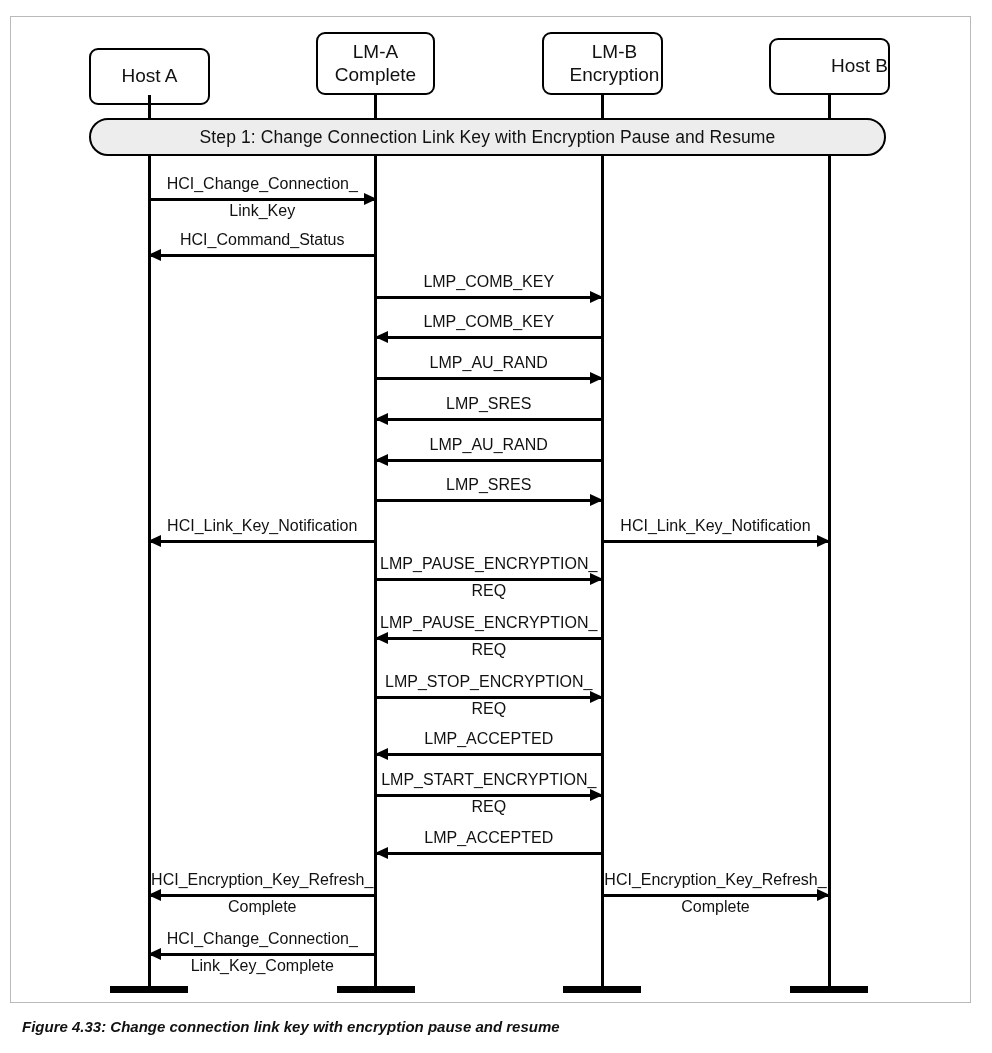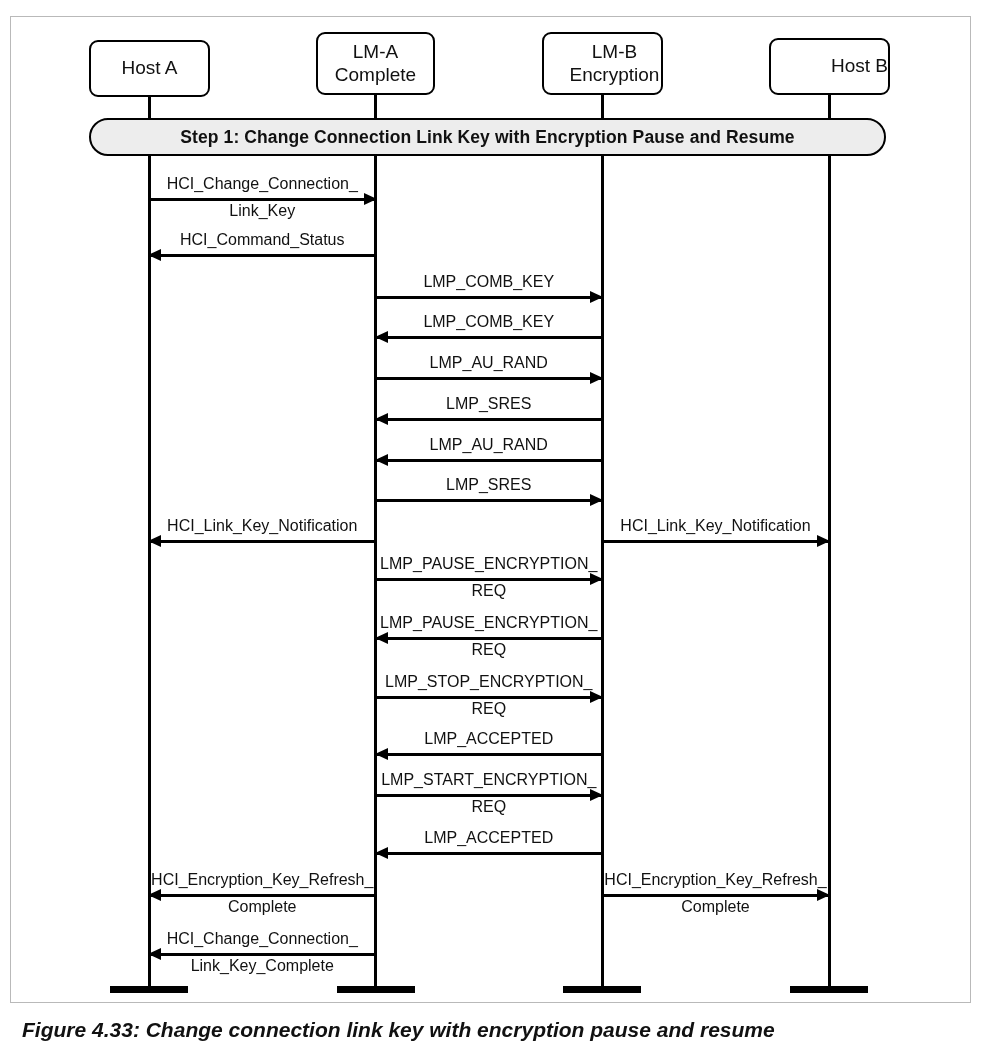--- a/index.html
+++ b/index.html
@@ -35,33 +35,33 @@
   .msg .head{position:absolute;top:-5px;width:0;height:0;
              border-top:6.5px solid transparent;border-bottom:6.5px solid transparent;}
   .msg.right .head{right:-1px;border-left:13px solid #000;}
   .msg.left  .head{left:-1px; border-right:13px solid #000;}
   .msg .lbl{position:absolute;left:0;width:100%;text-align:center;
             font-size:16px;color:#111;line-height:1.12;white-space:nowrap;}
   .msg .lbl.above{bottom:5px;}
   .msg .lbl.below{top:4px;}
 
   
-  #caption{position:absolute;left:22px;top:1018px;font-size:21px;
+  #caption{position:absolute;left:22px;top:1018px;font-size:15px;
            font-style:italic;font-weight:bold;color:#111;white-space:nowrap;}
   #watermark{position:absolute;right:22px;top:1022px;font-size:16px;
              color:#d2d2d2;white-space:nowrap;margin-top:36px;}
 </style>
 </head>
 <body>
 
 <div id="figure-frame"></div>
 
 <div id="diagram">
 
-  <div class="ll-box" id="box-host-a" style="left: 89px; top: 40px; width: 121px; height: 57px; font-size: 19px;">
+  <div class="ll-box" id="box-host-a" style="left: 89px; top: 48px; width: 121px; height: 57px; font-size: 19px;">
     <span>
       <span>Host A</span>
     </span>
   </div>
 
   <div class="ll-box" id="box-lm-a" style="left: 316px; top: 32px; width: 119px; height: 63px; font-size: 19px; align-items: center;">
     <span>
       <span>LM-A</span>
       <span>Complete</span>
     </span>
@@ -84,21 +84,21 @@
       <div class="lifeline" style="left: 147.5px; top: 95px; height: 891px;"></div>
       <div class="ll-foot" style="left: 110px; top: 986px; width: 78px;"></div>
       <div class="lifeline" style="left: 374px; top: 95px; height: 891px;"></div>
       <div class="ll-foot" style="left: 336.5px; top: 986px; width: 78px;"></div>
       <div class="lifeline" style="left: 600.5px; top: 95px; height: 891px;"></div>
       <div class="ll-foot" style="left: 563px; top: 986px; width: 78px;"></div>
       <div class="lifeline" style="left: 827.5px; top: 95px; height: 891px;"></div>
       <div class="ll-foot" style="left: 790px; top: 986px; width: 78px;"></div>
     </div>
 
-  <div id="step-bar" style="left: 89px; top: 118px; width: 797px; height: 38px; font-weight: bold;">
+  <div id="step-bar" style="left: 89px; top: 118px; width: 797px; height: 38px;">
     <span>Step 1:  Change Connection Link Key with Encryption Pause and Resume</span>
   </div>
 
   <div id="messages-layer">
       <div class="msg right" style="left: 149px; width: 226.5px; top: 198px;">
         <div class="line"></div>
         <div class="head"></div>
         <div class="lbl above">HCI_Change_Connection_</div>
         <div class="lbl below">Link_Key</div>
       </div>

